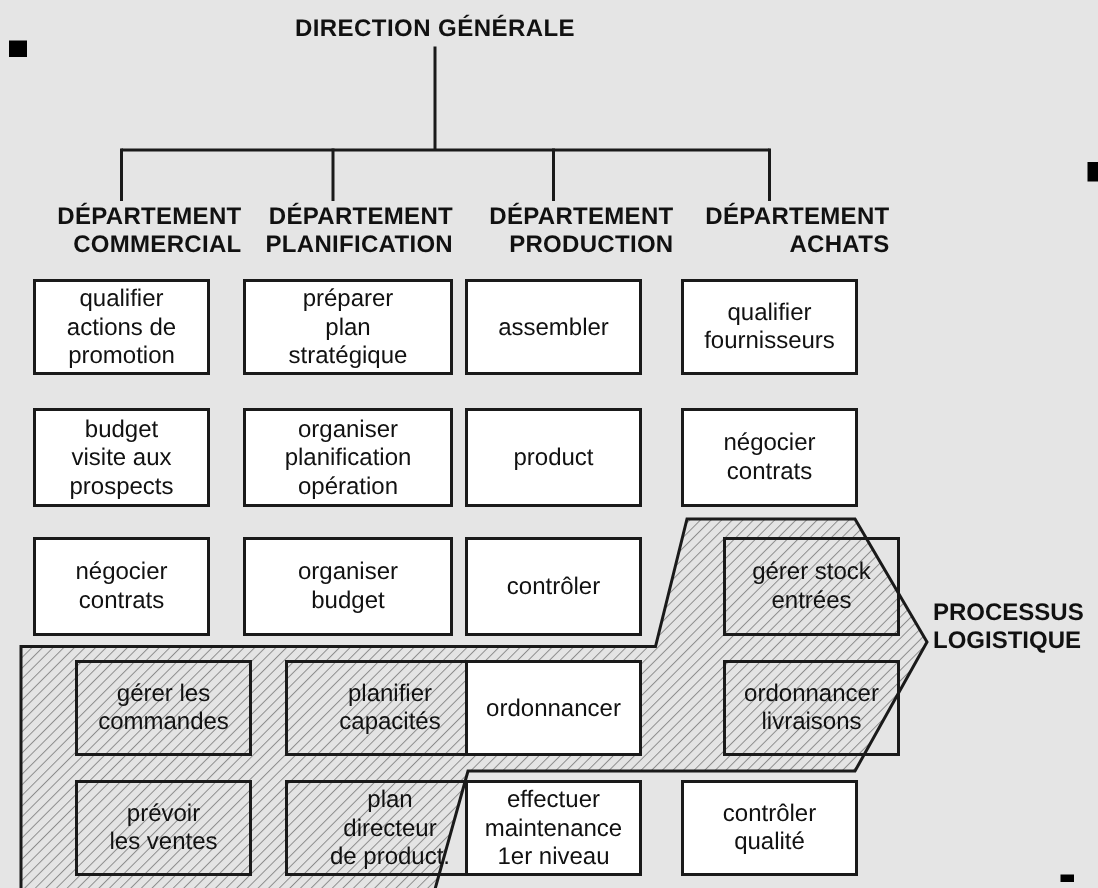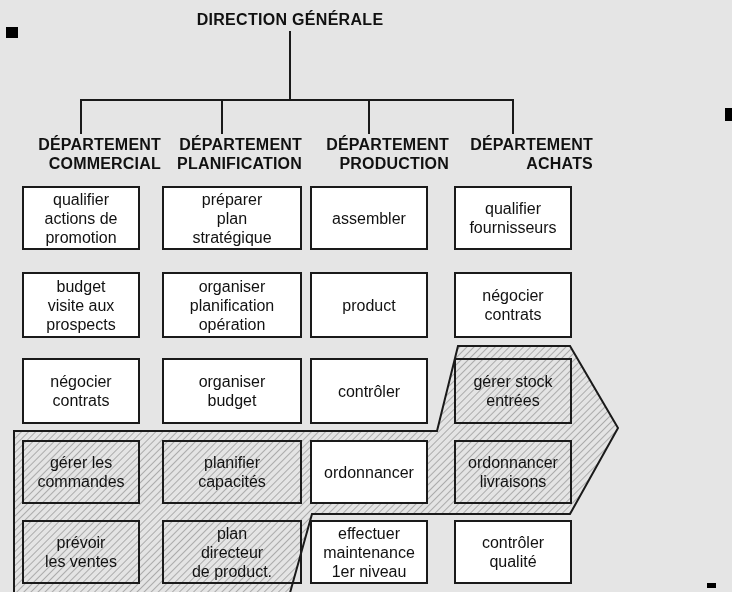--- a/index.html
+++ b/index.html
@@ -26,21 +26,21 @@
   }
   .org-box{
     box-sizing:border-box;
     border:2px solid #1a1a1a;
     background:#ffffff;
     display:flex;align-items:center;justify-content:center;
     text-align:center;
     font-size:16px;line-height:19px;
     z-index:1;
   }
-  .org-box.in-arrow{background:transparent;}
+  .org-box.in-arrow{background:transparent;margin-left:28px;}
   .process-label{
     left:622px;top:399px;width:110px;
     font-size:16px;font-weight:600;line-height:19px;
     z-index:1;
   }
   .artifact{background:#000;z-index:2;}
   
   .c1{left:22px;width:118px;} .c2{left:162px;width:140px;}
   .c3{left:310px;width:118px;text-align:center;} .c4{left:454px;width:118px;}
   
@@ -123,18 +123,20 @@
 fournisseurs</div>
   <div class="abs org-box pre c4 r2">négocier
 contrats</div>
   <div class="abs org-box pre c4 r3 in-arrow">gérer stock
 entrées</div>
   <div class="abs org-box pre c4 r4 in-arrow">ordonnancer
 livraisons</div>
   <div class="abs org-box pre c4 r5">contrôler
 qualité</div>
 
+  <div class="abs process-label pre">PROCESSUS
+LOGISTIQUE</div>
 
   <div class="abs artifact" style="left:6px;top:27px;width:12px;height:11px;"></div>
   <div class="abs artifact" style="left:725px;top:108px;width:7px;height:13px;"></div>
   <div class="abs artifact" style="left:707px;top:583px;width:9px;height:5px;"></div>
 
 </div>
 
 </body></html>

